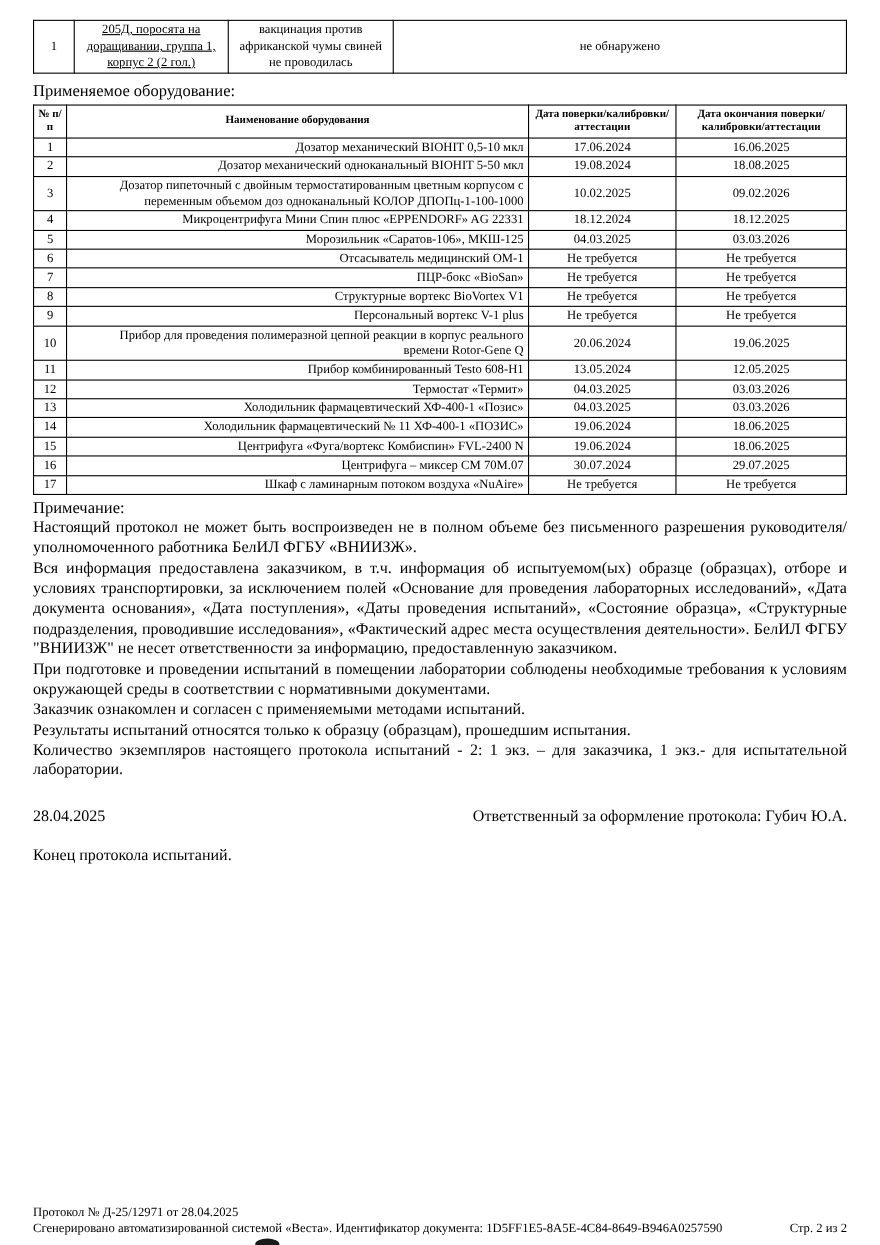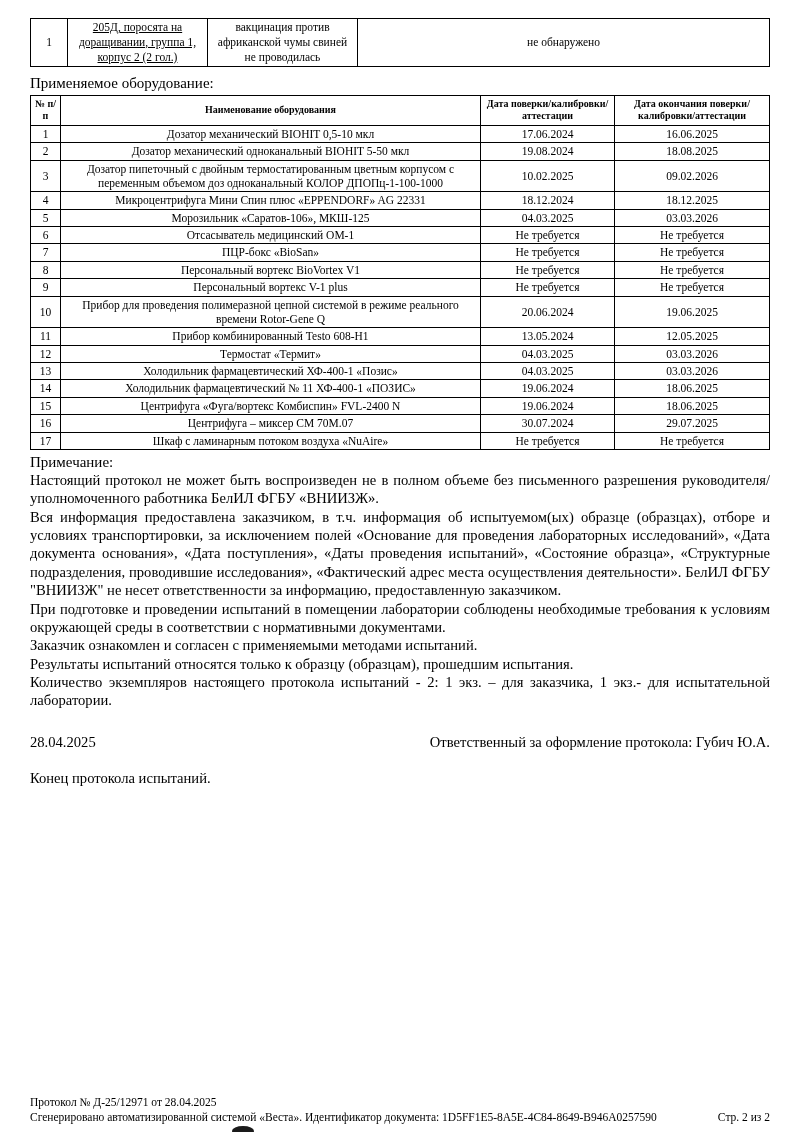--- a/index.html
+++ b/index.html
@@ -39,21 +39,21 @@
     font-weight: bold;
     text-align: center;
     line-height: 1.25;
     padding: 2px 3px;
   }
   .eq-table td {
     font-size: 11.5px;
     line-height: 1.25;
     text-align: center;
   }
-  .eq-table td.c-name { text-align: center; margin-left: 44px; }
+  .eq-table td.c-name { text-align: right; margin-left: 44px; }
   .eq-table col.col-num { width: 30px; }
   .eq-table col.col-name { width: 420px; }
   .eq-table col.col-date { width: 134px; }
 
   .notes-title { font-size: 15px; margin-top: 4px; }
   .notes p {
     font-size: 14.6px;
     line-height: 1.26;
     text-align: justify;
   }
@@ -158,33 +158,33 @@
           <td class="c-end">Не требуется</td>
         </tr>
         <tr>
           <td class="c-num">7</td>
           <td class="c-name">ПЦР-бокс «BioSan»</td>
           <td class="c-date">Не требуется</td>
           <td class="c-end">Не требуется</td>
         </tr>
         <tr>
           <td class="c-num">8</td>
-          <td class="c-name">Персональный вортекс BioVortex V1</td>
+          <td class="c-name">Структурные вортекс BioVortex V1</td>
           <td class="c-date">Не требуется</td>
           <td class="c-end">Не требуется</td>
         </tr>
         <tr>
           <td class="c-num">9</td>
           <td class="c-name">Персональный вортекс V-1 plus</td>
           <td class="c-date">Не требуется</td>
           <td class="c-end">Не требуется</td>
         </tr>
         <tr>
           <td class="c-num">10</td>
-          <td class="c-name">Прибор для проведения полимеразной цепной системой в режиме реального времени Rotor-Gene Q</td>
+          <td class="c-name">Прибор для проведения полимеразной цепной реакции в корпус реального времени Rotor-Gene Q</td>
           <td class="c-date">20.06.2024</td>
           <td class="c-end">19.06.2025</td>
         </tr>
         <tr>
           <td class="c-num">11</td>
           <td class="c-name">Прибор комбинированный Testo 608-H1</td>
           <td class="c-date">13.05.2024</td>
           <td class="c-end">12.05.2025</td>
         </tr>
         <tr>

